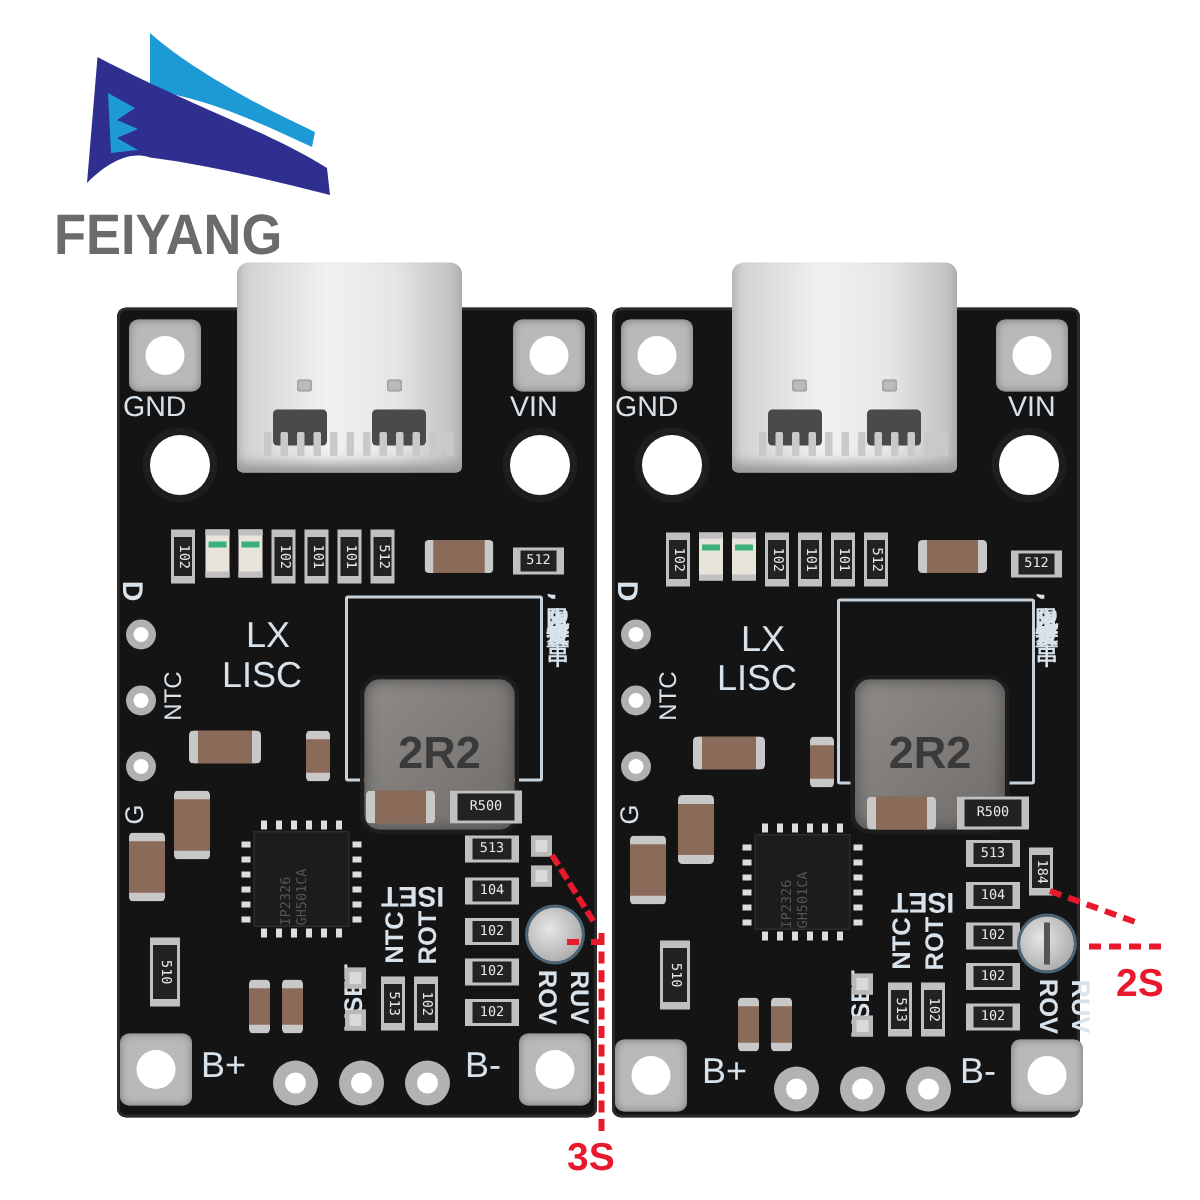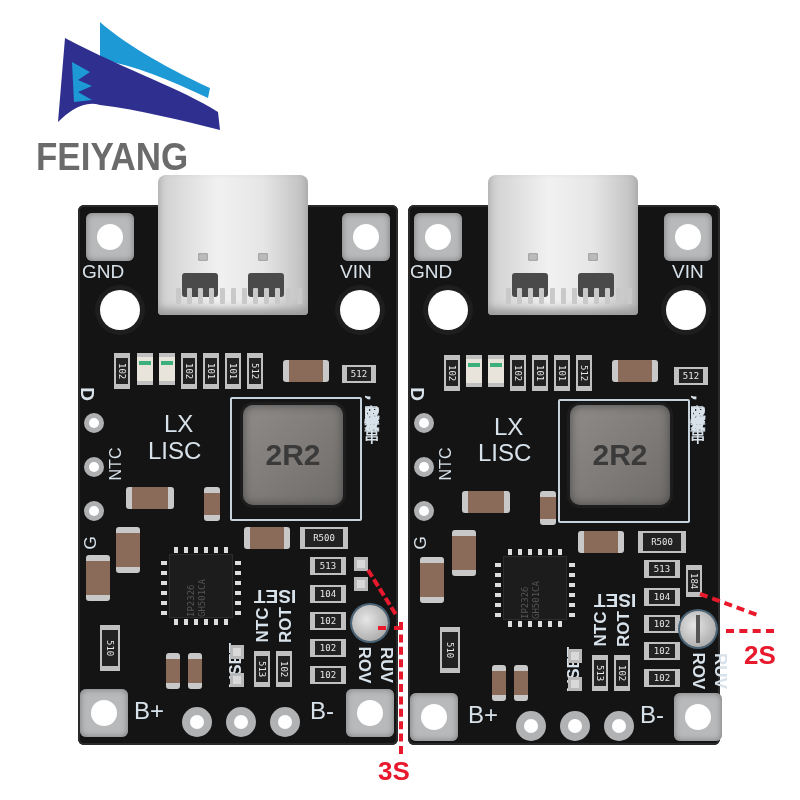--- a/index.html
+++ b/index.html
@@ -34,21 +34,21 @@
 
   .resistor { position:absolute; background:#222; border:3px solid #c0c0c0; border-width:5px 2px; color:#e8e8e8; font-family:"DejaVu Sans Mono", monospace; font-size:9px; display:flex; align-items:center; justify-content:center; box-sizing:border-box; }
   .resistor.v { writing-mode:vertical-rl; }
   .resistor.h { border-width:2px 5px; }
   .cap { position:absolute; background:#8a6a58; border-radius:3px; box-sizing:border-box; }
   .cap.h { border-left:6px solid #c8c8c8; border-right:6px solid #c8c8c8; }
   .cap.v { border-top:6px solid #c8c8c8; border-bottom:6px solid #c8c8c8; }
   .led { position:absolute; width:16px; height:32px; background:#e8e4dc; border-top:4px solid #c0c0c0; border-bottom:4px solid #c0c0c0; box-sizing:border-box; }
   .led::before { content:""; position:absolute; left:2px; top:4px; width:12px; height:4px; background:#3bb07a; }
 
-  .inductor { position:absolute; width:100px; height:100px; background:linear-gradient(135deg,#8e8b88,#6f6c69); border-radius:10px; box-shadow: inset 0 0 10px #4a4a4a, 0 0 0 3px #1d1d1d; display:flex; align-items:center; justify-content:center; font-family:"Liberation Sans", sans-serif; font-weight:bold; font-size:30px; color:#3a3a3a; }
+  .inductor { position:absolute; width:100px; height:100px; background:linear-gradient(135deg,#8e8b88,#6f6c69); border-radius:10px; box-shadow: inset 0 0 10px #4a4a4a, 0 0 0 3px #1d1d1d; display:flex; align-items:center; justify-content:center; font-family:"Liberation Sans", sans-serif; font-weight:bold; font-size:30px; color:#3a3a3a;margin-top:48px; }
   .inductor-outline { position:absolute; width:128px; height:120px; border:2px solid #c7d3dc; border-radius:2px; }
   .ic { position:absolute; width:62px; height:62px; background:#1c1c1c; box-shadow:0 0 0 1px #2c2c2c; }
   .ic-text { position:absolute; left:16px; top:4px; writing-mode:vertical-rl; color:#555; font-family:"DejaVu Sans Mono", monospace; font-size:9px; line-height:11px; transform:rotate(180deg); }
   .ic-pins-top, .ic-pins-bot { position:absolute; left:4px; display:flex; gap:6px; }
   .ic-pins-top { top:-8px; } .ic-pins-bot { bottom:-8px; }
   .ic-pins-top span, .ic-pins-bot span { width:4px; height:6px; background:#ddd; }
   .ic-pins-l, .ic-pins-r { position:absolute; top:6px; display:flex; flex-direction:column; gap:6px; }
   .ic-pins-l { left:-9px; } .ic-pins-r { right:-9px; }
   .ic-pins-l span, .ic-pins-r span { width:6px; height:4px; background:#ddd; }
 

